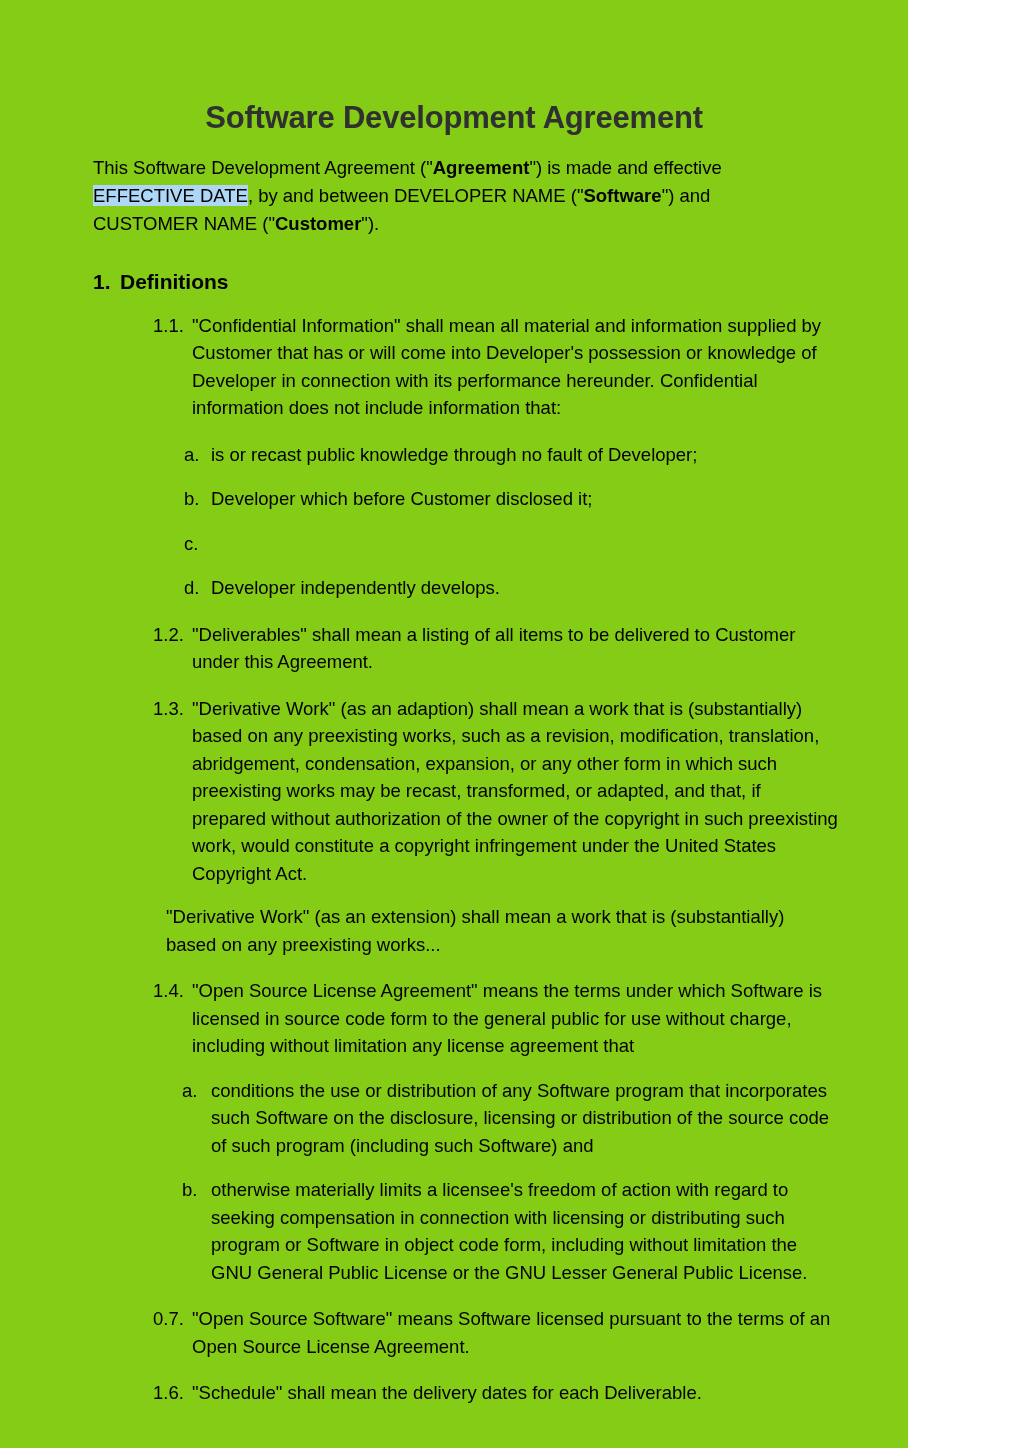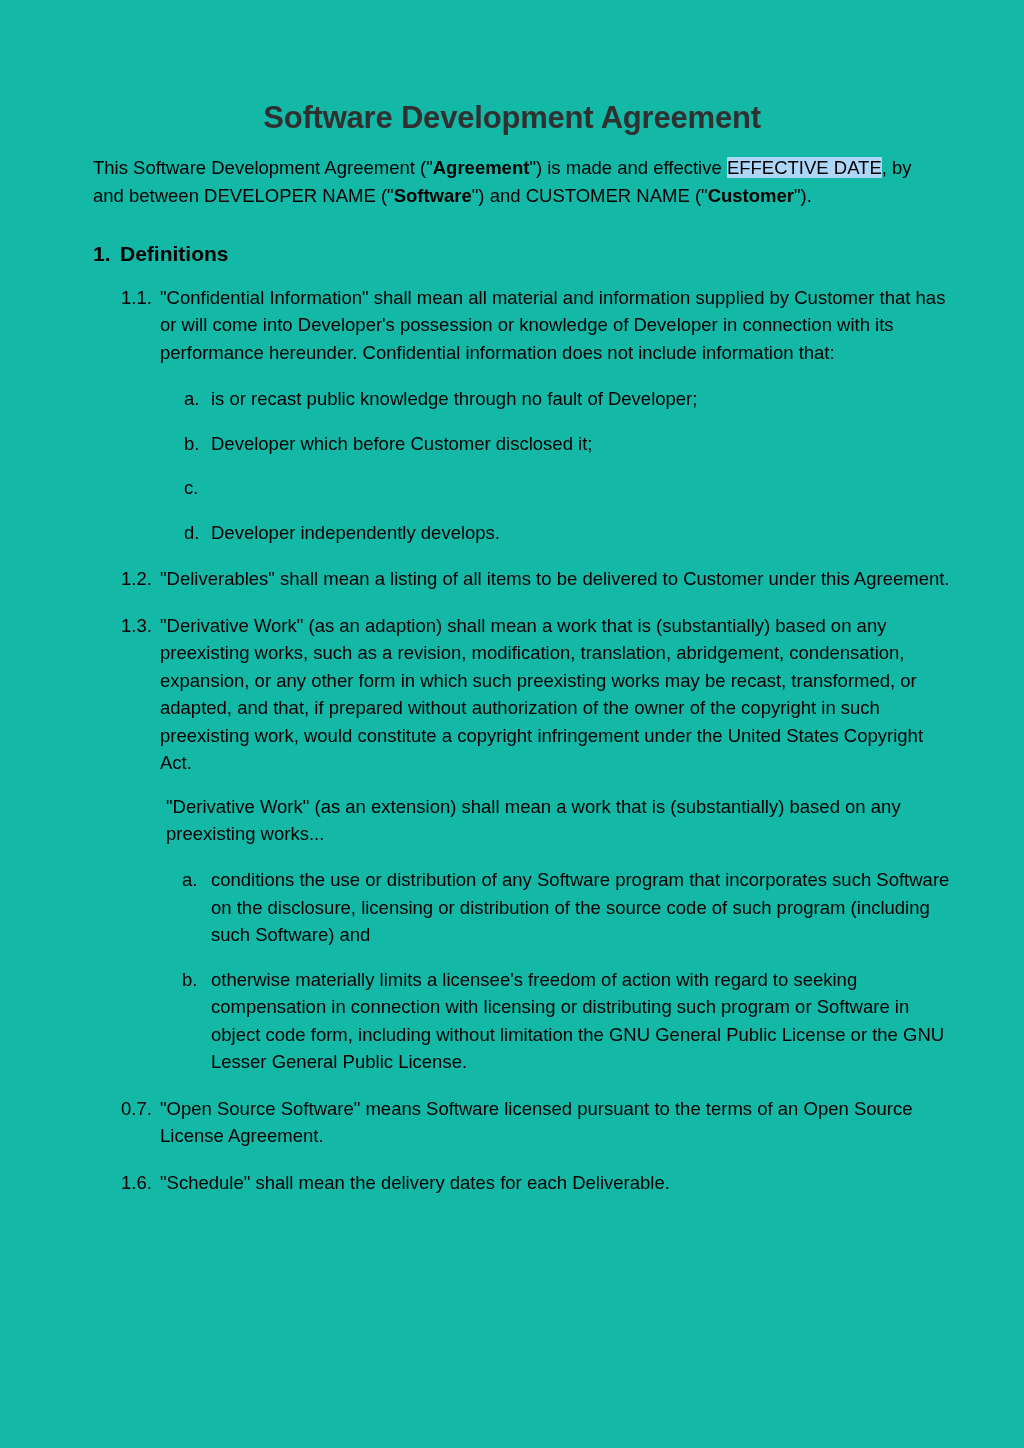--- a/index.html
+++ b/index.html
@@ -6,23 +6,23 @@
     margin: 0;
     padding: 0;
     background: #ffffff;
   }
   body {
     font-family: "Liberation Sans", sans-serif;
     color: #000000;
   }
   .page {
     position: relative;
-    width: 1024px;
+    width: 908px;
     height: 1448px;
-    background: #14b8a6;
+    background: #84cc16;
     box-sizing: border-box;
     padding: 0;
     overflow: hidden;
   }
   .doc-title {
     font-size: 31px;
     font-weight: bold;
     color: #303030;
     text-align: center;
     letter-spacing: -0.2px;
@@ -54,20 +54,21 @@
     display: inline-block;
     width: 27px;
   }
   
   .clause {
     display: flex;
     padding: 0 70px 0 121px;
     margin-top: 17px;
     font-size: 18.5px;
     line-height: 27.5px;
+    margin-left: 32px;
   }
   .clause .cnum {
     flex: 0 0 auto;
     width: 39px;
     white-space: nowrap;
   }
   .clause .ctext {
     flex: 1 1 auto;
   }
   
@@ -148,20 +149,24 @@
     <span class="ctext">"Deliverables" shall mean a listing of all items to be delivered to Customer under this Agreement.</span>
   </div>
 
   <div class="clause spacer-top">
     <span class="cnum">1.3.</span>
     <span class="ctext">"Derivative Work" (as an adaption) shall mean a work that is (substantially) based on any preexisting works, such as a revision, modification, translation, abridgement, condensation, expansion, or any other form in which such preexisting works may be recast, transformed, or adapted, and that, if prepared without authorization of the owner of the copyright in such preexisting work, would constitute a copyright infringement under the United States Copyright Act.</span>
   </div>
 
   <p class="cont-para">"Derivative Work" (as an extension) shall mean a work that is (substantially) based on any preexisting works...</p>
 
+  <div class="clause spacer-top">
+    <span class="cnum">1.4.</span>
+    <span class="ctext">"Open Source License Agreement" means the terms under which Software is licensed in source code form to the general public for use without charge, including without limitation any license agreement that</span>
+  </div>
 
   <div class="sublist sublist-b">
     <div class="subitem">
       <span class="lnum">a.</span>
       <span class="ltext">conditions the use or distribution of any Software program that incorporates such Software on the disclosure, licensing or distribution of the source code of such program (including such Software) and</span>
     </div>
     <div class="subitem">
       <span class="lnum">b.</span>
       <span class="ltext">otherwise materially limits a licensee's freedom of action with regard to seeking compensation in connection with licensing or distributing such program or Software in object code form, including without limitation the GNU General Public License or the GNU Lesser General Public License.</span>
     </div>

